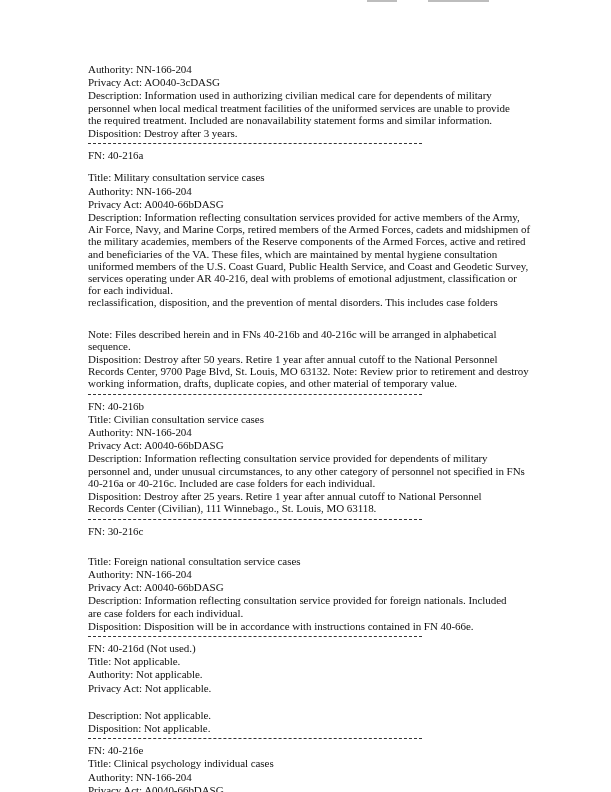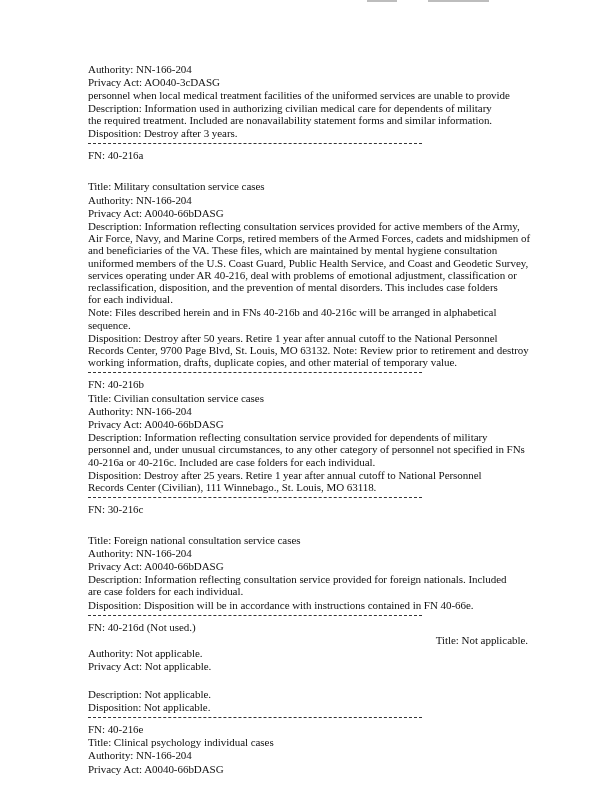--- a/index.html
+++ b/index.html
@@ -16,44 +16,45 @@
 <body>
 
 <div class="topmark tm1"></div>
 <div class="topmark tm2"></div>
 
 <div class="page" id="page">
     <div>
       <div class="line">Authority: NN-166-204</div>
       <div class="line" style="margin-top: 1px;">Privacy Act: AO040-3cDASG</div>
       <div style="margin-top: 1px;">
+        <div class="line">Description: Information used in authorizing civilian medical care for dependents of military</div>
         <div class="line">personnel when local medical treatment facilities of the uniformed services are unable to provide</div>
-        <div class="line">Description: Information used in authorizing civilian medical care for dependents of military</div>
         <div class="line">the required treatment. Included are nonavailability statement forms and similar information.</div>
       </div>
       <div style="margin-top: 1px;">
         <div class="line">Disposition: Destroy after 3 years.</div>
       </div>
     </div>
     <div class="sep"></div>
     <div>
       <div class="line">FN: 40-216a</div>
-      <div class="line" style="margin-top: 19px;">Title: Military consultation service cases</div>
+      <div class="line" style="margin-top: 10px;">Title: Military consultation service cases</div>
       <div class="line" style="margin-top: 1px;">Authority: NN-166-204</div>
       <div class="line" style="margin-top: 1px;">Privacy Act: A0040-66bDASG</div>
       <div style="margin-top: 1px;">
         <div class="line">Description: Information reflecting consultation services provided for active members of the Army,</div>
         <div class="line">Air Force, Navy, and Marine Corps, retired members of the Armed Forces, cadets and midshipmen of</div>
+        <div class="line">the military academies, members of the Reserve components of the Armed Forces, active and retired</div>
         <div class="line">and beneficiaries of the VA. These files, which are maintained by mental hygiene consultation</div>
         <div class="line">uniformed members of the U.S. Coast Guard, Public Health Service, and Coast and Geodetic Survey,</div>
         <div class="line">services operating under AR 40-216, deal with problems of emotional adjustment, classification or</div>
+        <div class="line">for each individual.</div>
         <div class="line">reclassification, disposition, and the prevention of mental disorders. This includes case folders</div>
-        <div class="line">for each individual.</div>
       </div>
-      <div style="margin-top: 1px;">
+      <div style="margin-top: 19px;">
         <div class="line">Note: Files described herein and in FNs 40-216b and 40-216c will be arranged in alphabetical</div>
         <div class="line">sequence.</div>
       </div>
       <div style="margin-top: 1px;">
         <div class="line">Disposition: Destroy after 50 years. Retire 1 year after annual cutoff to the National Personnel</div>
         <div class="line">Records Center, 9700 Page Blvd, St. Louis, MO 63132.  Note: Review prior to retirement and destroy</div>
         <div class="line">working information, drafts, duplicate copies, and other material of temporary value.</div>
       </div>
     </div>
     <div class="sep"></div>
@@ -82,21 +83,21 @@
         <div class="line">Description: Information reflecting consultation service provided for foreign nationals. Included</div>
         <div class="line">are case folders for each individual.</div>
       </div>
       <div style="margin-top: 1px;">
         <div class="line">Disposition: Disposition will be in accordance with instructions contained in FN 40-66e.</div>
       </div>
     </div>
     <div class="sep"></div>
     <div>
       <div class="line">FN: 40-216d (Not used.)</div>
-      <div class="line" style="margin-top: 1px; text-align: right;">Title: Not applicable.</div>
+      <div class="line" style="margin-top: 1px;">Title: Not applicable.</div>
       <div class="line" style="margin-top: 1px;">Authority: Not applicable.</div>
       <div class="line" style="margin-top: 1px;">Privacy Act: Not applicable.</div>
       <div style="margin-top: 15px;">
         <div class="line">Description: Not applicable.</div>
       </div>
       <div style="margin-top: 1px;">
         <div class="line">Disposition: Not applicable.</div>
       </div>
     </div>
     <div class="sep"></div>

